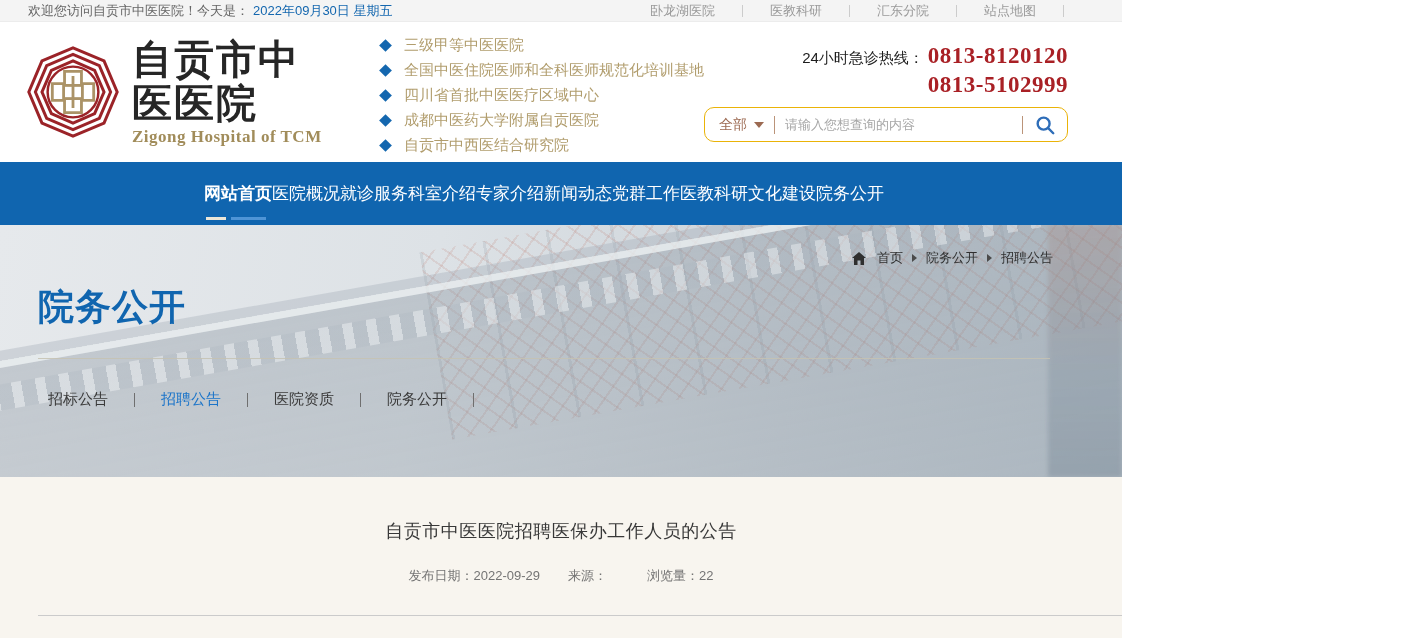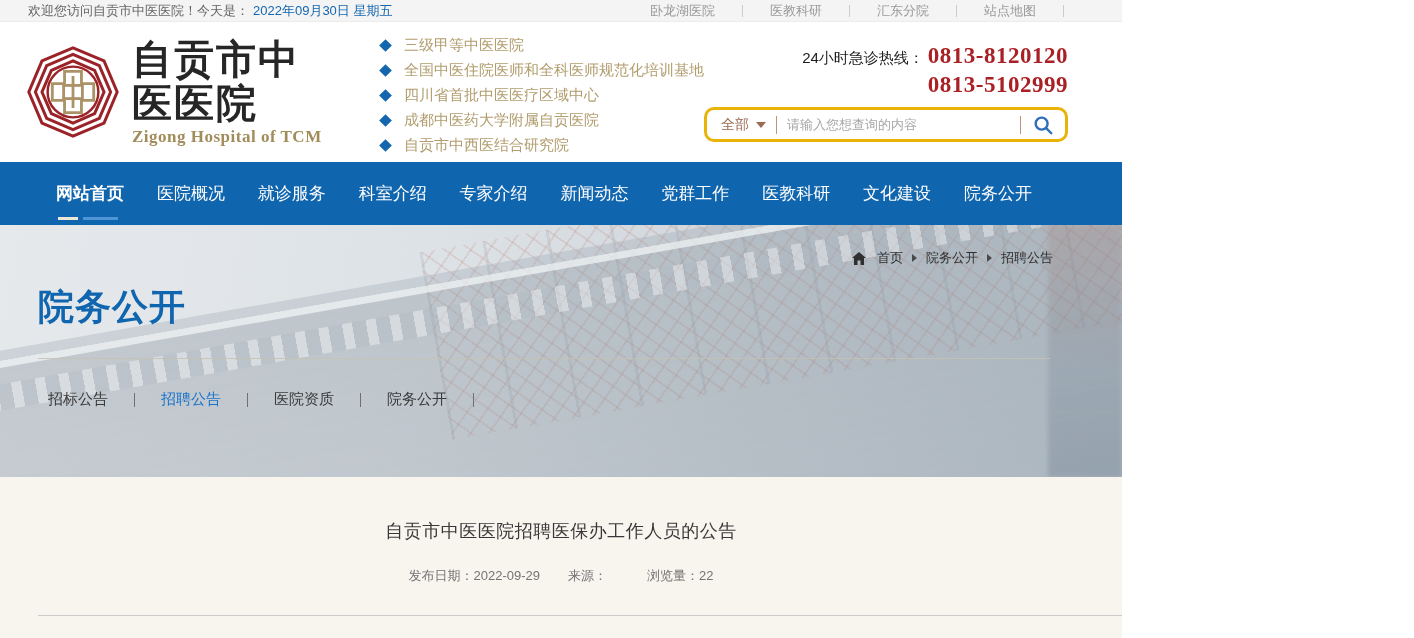--- a/index.html
+++ b/index.html
@@ -40,38 +40,38 @@
   .badge-label { font-size:15px; color:#b19d6d; white-space:nowrap; }
 
   .header-right { margin-left:auto; display:flex; flex-direction:column; align-items:flex-end; }
   .hotline { text-align:right; line-height:27px; }
   .hotline-row1 { display:flex; align-items:baseline; justify-content:flex-end; }
   .hotline-label { font-size:15px; color:#1d1d1d; margin-right:4px; }
   .hotline-num { font-family:"Liberation Serif", serif; font-weight:bold; font-size:23px; color:#a92025; letter-spacing:0.5px; }
 
   .searchbox {
     margin-top:9px; width:364px; height:35px;
-    border:3px solid #eab308; border-radius:10px;
+    border:1px solid #eab308; border-radius:10px;
     display:flex; align-items:center; background:#fff; overflow:hidden;
   }
   .search-cat { display:flex; align-items:center; padding:0 10px 0 14px; cursor:pointer; flex:0 0 auto; }
   .search-cat-label { font-size:14px; color:#9c6a52; }
   .caret-down { width:0; height:0; border-left:5px solid transparent; border-right:5px solid transparent; border-top:6px solid #9c6a52; margin-left:7px; }
   .search-div { width:1px; height:18px; background:#bb9479; flex:0 0 auto; }
   .search-input {
     flex:1 1 auto; border:none; outline:none; font-size:13px; color:#b91c1c;
     padding:0 10px; height:100%; font-family:"Liberation Sans", sans-serif; background:transparent;
   }
   .search-input::placeholder { color:#a7a7a7; }
   .search-btn { width:44px; height:100%; border:none; background:transparent; display:flex; align-items:center; justify-content:center; cursor:pointer; }
 
   
   .mainnav {
     height:63px; background:#1065af; display:flex; align-items:center;
-    justify-content:space-between; padding:0 90px 0 56px;
+    justify-content:center; padding:0 90px 0 56px;
   }
   .nav-item { position:relative; color:#fff; font-size:17px; cursor:pointer; white-space:nowrap; padding:6px 0; }
   .nav-item.active { font-weight:bold; }
   .nav-underline { position:absolute; left:2px; bottom:-9px; display:flex; align-items:center; }
   .nav-underline .u1 { width:20px; height:3px; background:#ebe6d8; margin-right:5px; }
   .nav-underline .u2 { width:35px; height:3px; background:#4e94d6; }
 
   
   .banner { position:relative; height:252px; overflow:hidden;
     background:linear-gradient(100deg,#e6e9ec 0%, #dde2e6 38%, #ccd3d9 70%, #bec8d0 100%);

